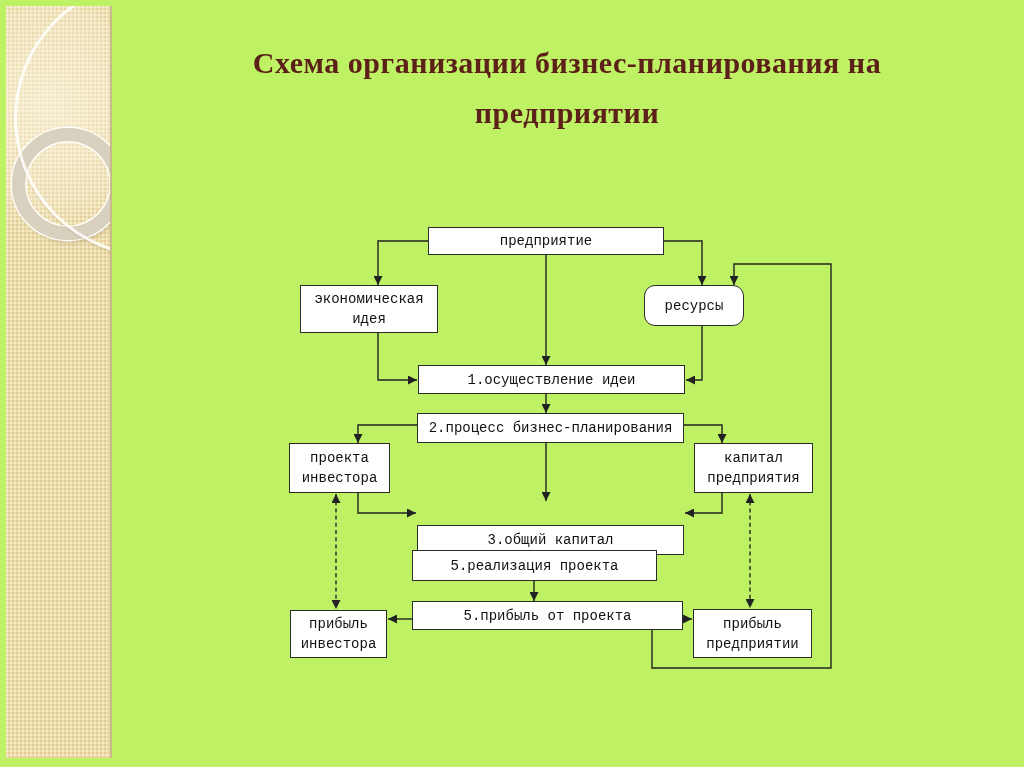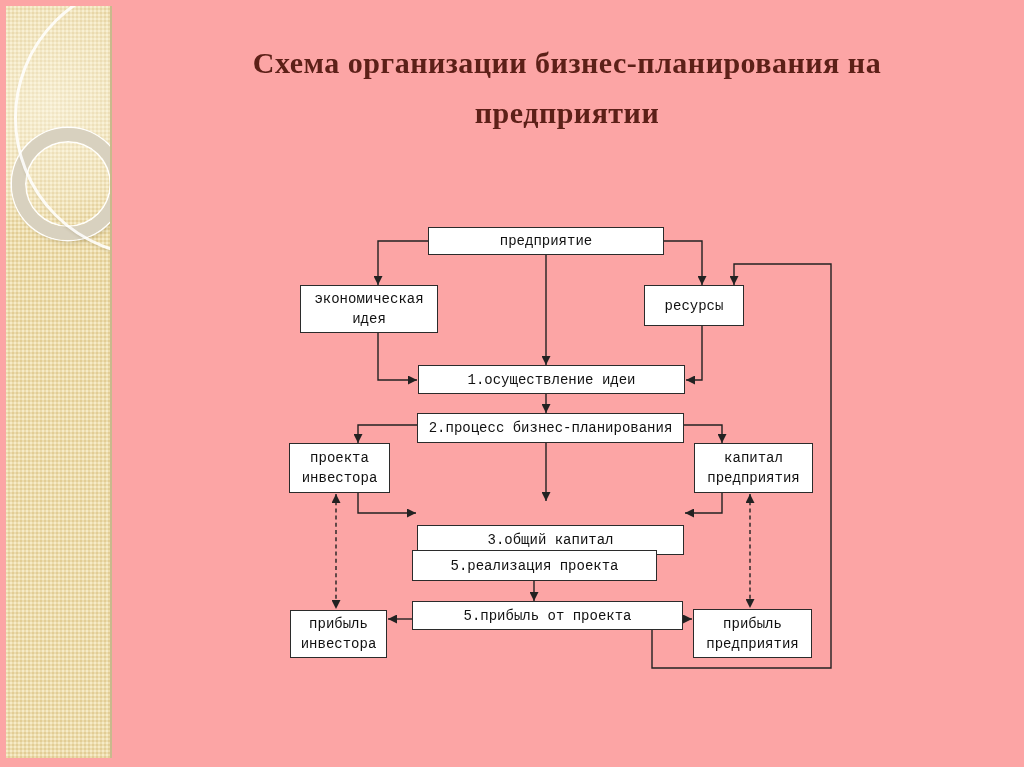--- a/index.html
+++ b/index.html
@@ -1,19 +1,19 @@
 <!DOCTYPE html>
 <html><head>
 <meta charset="utf-8">
 <style>
   html,body{margin:0;padding:0;background:#ffffff;}
   .slide{
     position:relative;
     width:1024px;height:767px;
-    background:#fca5a5;
+    background:#bef264;
     overflow:hidden;
     font-family:"Liberation Sans",sans-serif;
   }
   
   .sidebar{
     position:absolute;left:6px;top:6px;width:104px;height:752px;
     background-color:#ecdcae;
     background-image:
       radial-gradient(circle at 1px 1px, #f6ebc7 1px, rgba(0,0,0,0) 1.3px),
       radial-gradient(circle at 1px 1px, #e2cd95 1px, rgba(0,0,0,0) 1.3px);
@@ -99,34 +99,34 @@
         <path d="M652,630 V668 H831 V264 H734 V285" marker-end="url(#ah)"></path>
         <path d="M336,494 V609" stroke-dasharray="4 3.2" marker-start="url(#ah)" marker-end="url(#ah)"></path>
         <path d="M750,494 V608" stroke-dasharray="4 3.2" marker-start="url(#ah)" marker-end="url(#ah)"></path>
       </g>
     </svg>
 
     <div class="node" style="left:428px;top:227px;width:236px;height:28px;">предприятие</div>
 
     <div class="node" style="left:300px;top:285px;width:138px;height:48px;text-align:center;">экономическая идея</div>
 
-    <div class="node" style="left:644px;top:285px;width:100px;height:41px;">ресурсы</div>
+    <div class="node" style="left:644px;top:285px;width:100px;height:41px;border-radius:11px;">ресурсы</div>
 
     <div class="node" style="left:418px;top:365px;width:267px;height:29px;">1.осуществление идеи</div>
 
     <div class="node" style="left:417px;top:413px;width:267px;height:30px;">2.процесс бизнес-планирования</div>
 
     <div class="node" style="left:289px;top:443px;width:101px;height:50px;">проекта инвестора</div>
 
     <div class="node" style="left:694px;top:443px;width:119px;height:50px;">капитал предприятия</div>
 
     <div class="node" style="left:417px;top:501px;width:267px;height:30px;margin-top:24px;">3.общий капитал</div>
 
     <div class="node" style="left:412px;top:550px;width:245px;height:31px;">5.реализация проекта</div>
 
     <div class="node" style="left:412px;top:601px;width:271px;height:29px;">5.прибыль от проекта</div>
 
     <div class="node" style="left:290px;top:610px;width:97px;height:48px;">прибыль инвестора</div>
 
-    <div class="node" style="left:693px;top:609px;width:119px;height:49px;">прибыль предприятия</div>
+    <div class="node" style="left:693px;top:609px;width:119px;height:49px;">прибыль предприятии</div>
 
   </div>
 </div>
 
 </body></html>

